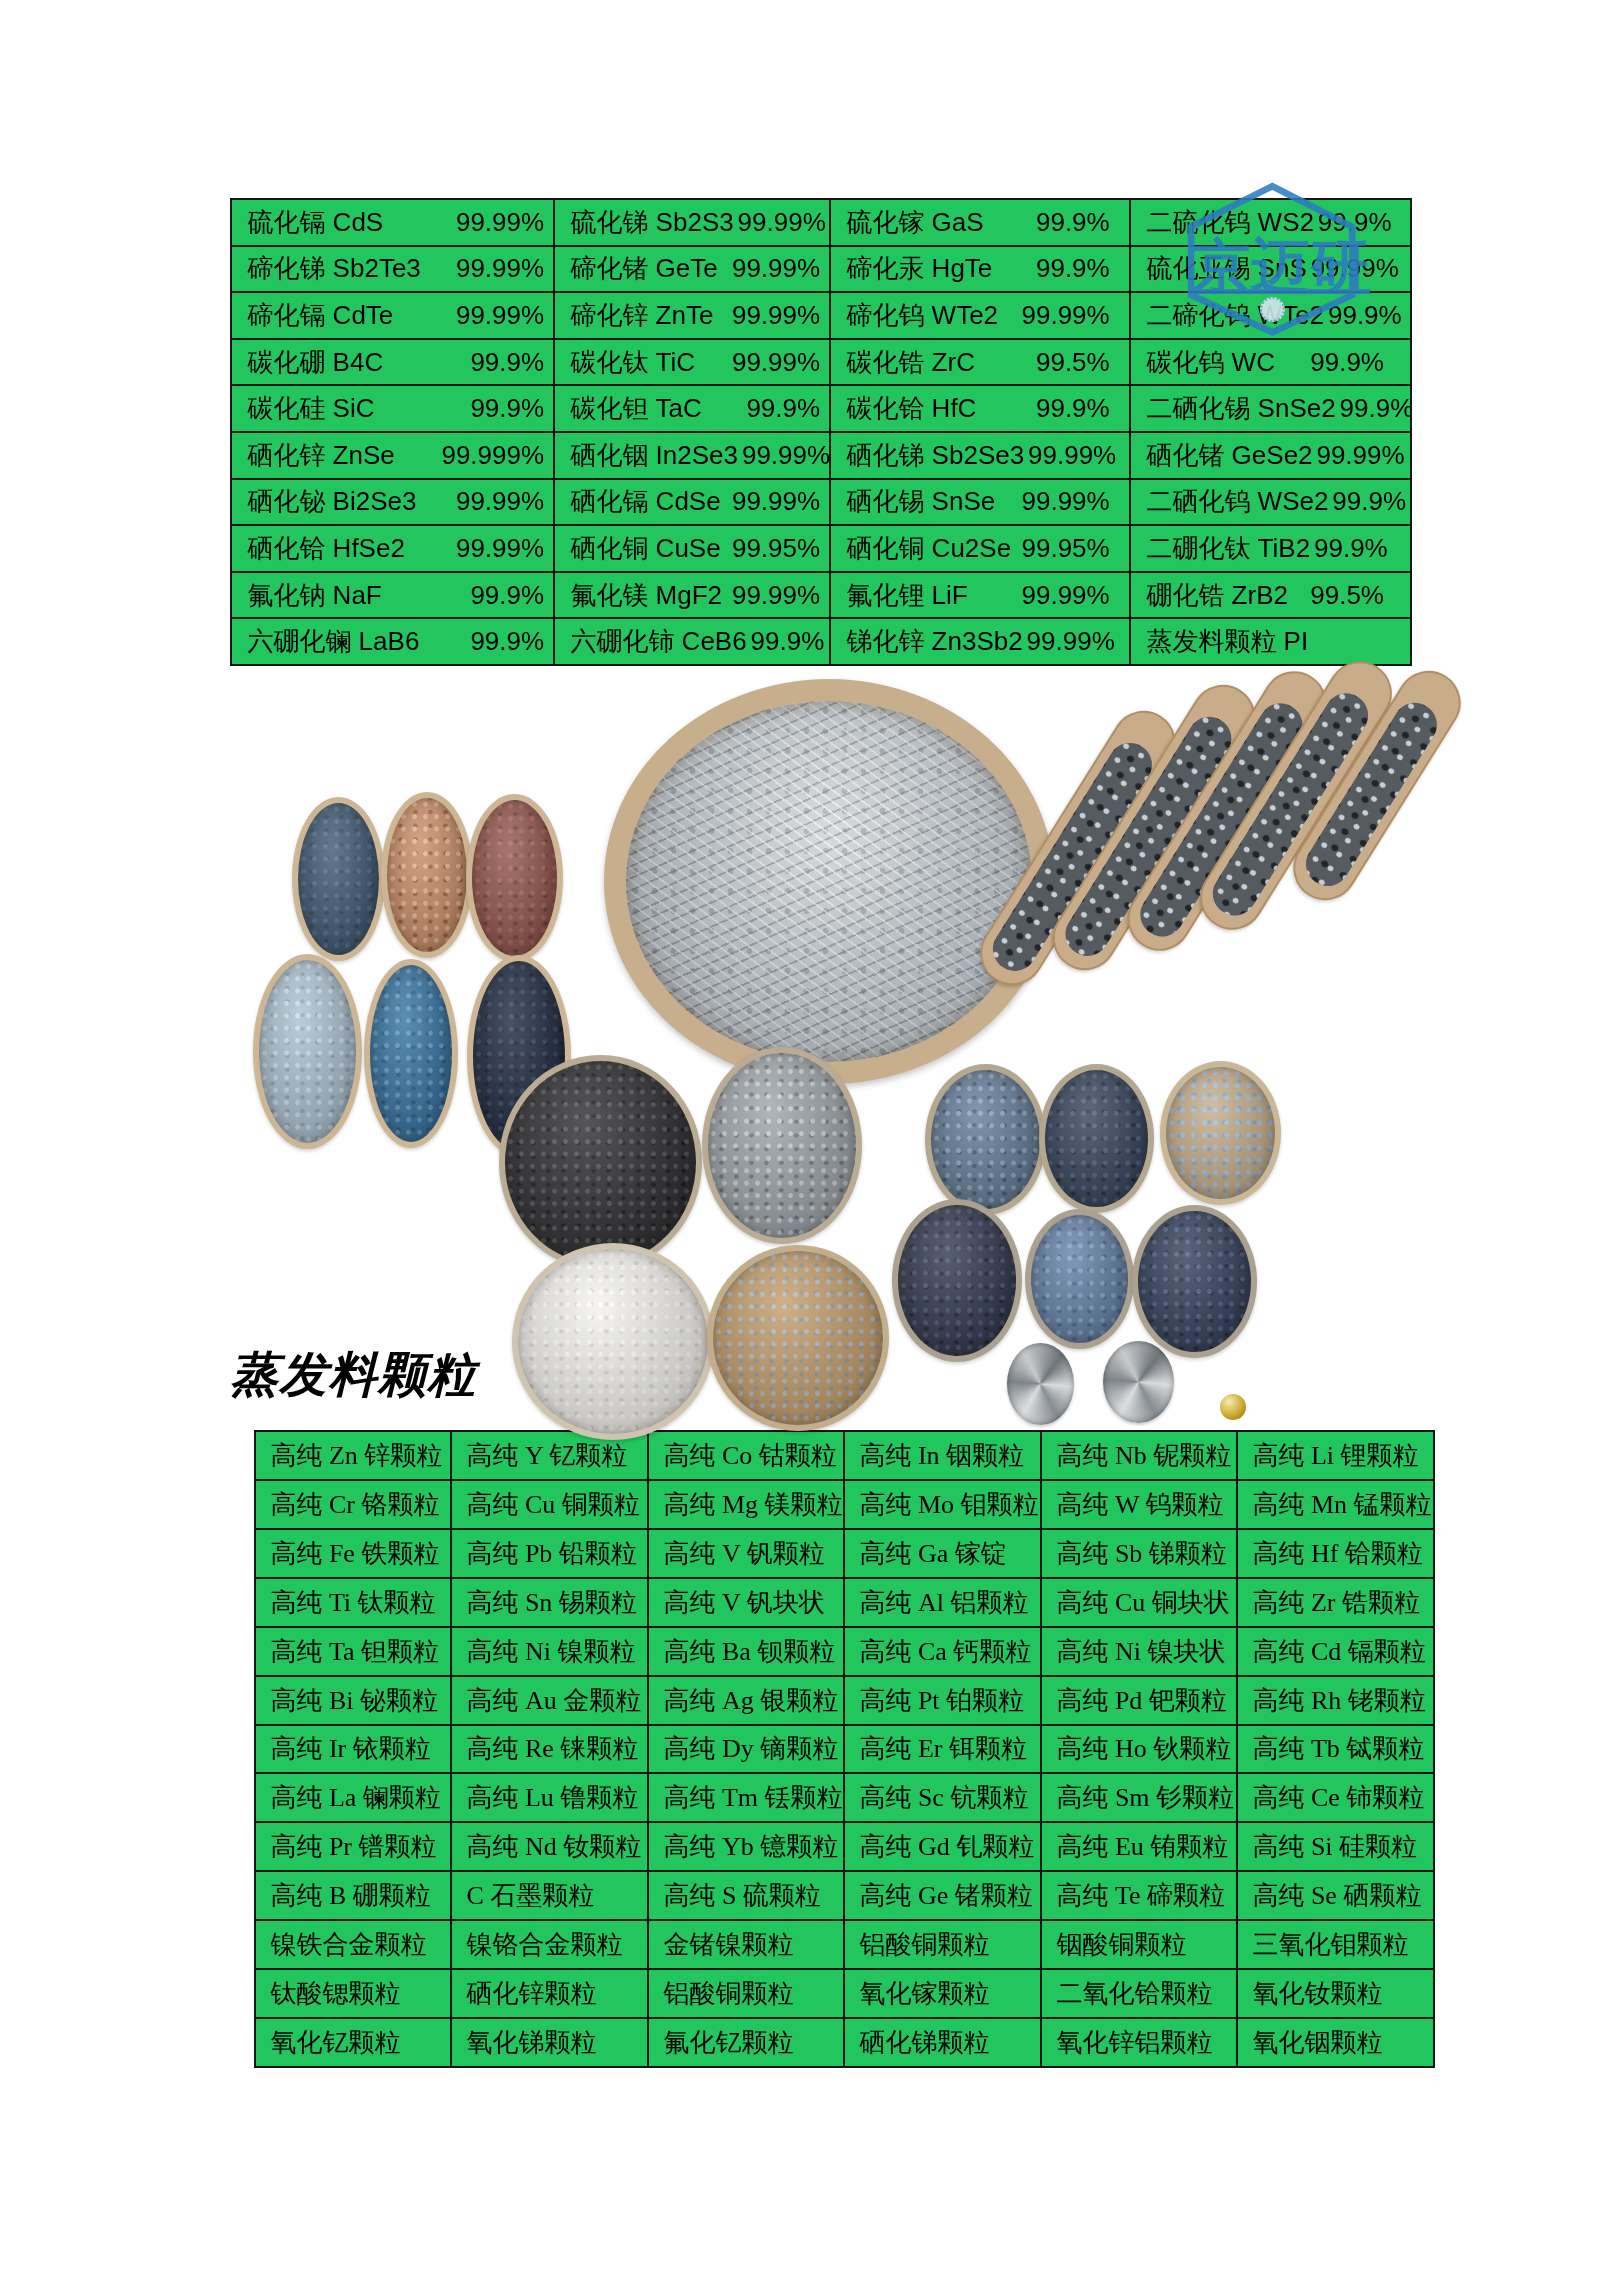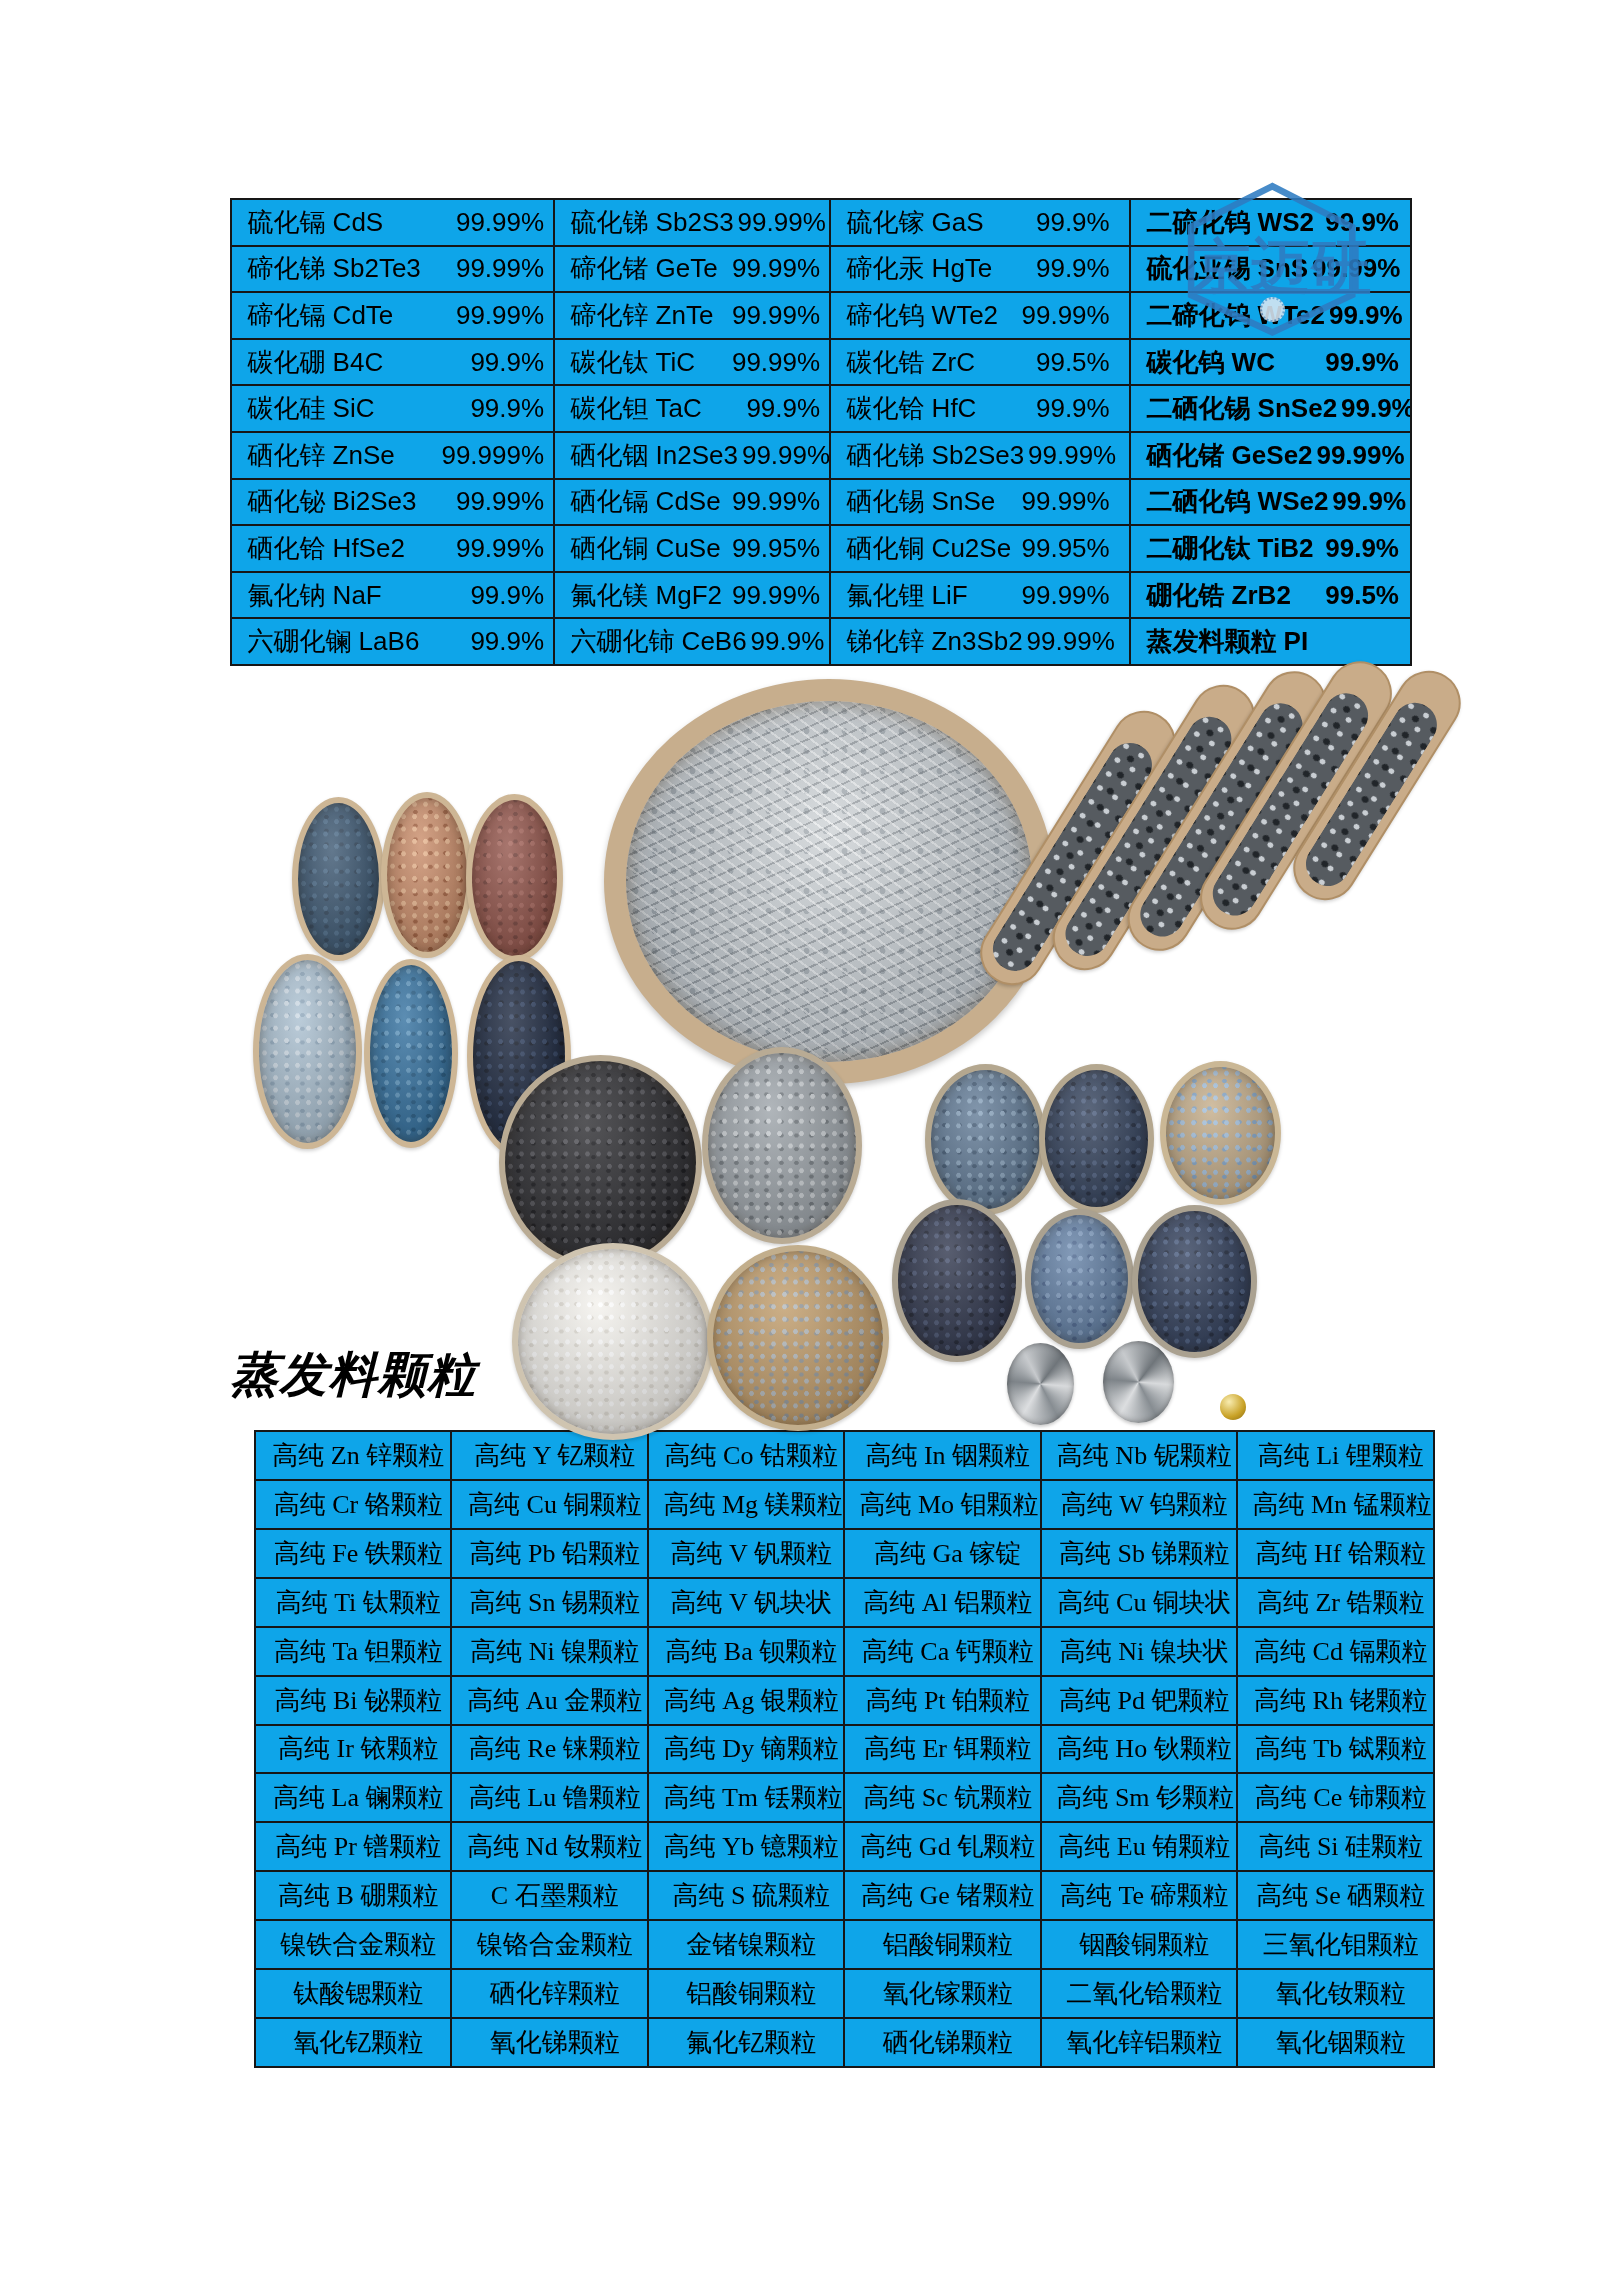--- a/index.html
+++ b/index.html
@@ -1,28 +1,28 @@
 <!DOCTYPE html>
 <html style="font-size:10.5px"><head>
 <meta charset="utf-8">
 <style>
   html,body{margin:0;padding:0;background:#e8e8e8;}
   .page{position:relative;width:1623px;height:2295px;background:#ffffff;overflow:hidden;
         font-family:"Liberation Sans","DejaVu Sans",sans-serif;}
 
   
-  table{border-collapse:collapse;table-layout:fixed;position:absolute;background:#0ea5e9;text-align:center;}
+  table{border-collapse:collapse;table-layout:fixed;position:absolute;background:#22c55e;}
   #topTable{left:230px;top:198px;width:1180px;height:468px;border:2.6px solid #121212;}
   #bottomTable{left:230px;top:1430px;width:1180px;height:638px;border:2.6px solid #121212;margin-left:24px;}
   #topTable td,#bottomTable td{border:2px solid #161616;vertical-align:middle;overflow:hidden;}
   #topTable td{font-size:26px;color:#000;}
   .cellrow{display:flex;justify-content:space-between;align-items:center;gap:3.9px;
            height:100%;padding:0 7.9px 0 14.4px;}
   #topTable td:nth-child(3) .cellrow{padding-right:18.3px;}
-  #topTable td:nth-child(4) .cellrow{padding-right:10px;font-weight:bold;}
+  #topTable td:nth-child(4) .cellrow{padding-right:25px;}
   .cname,.cpurity{white-space:nowrap;}
   #bottomTable td{font-family:"Liberation Serif","DejaVu Serif",serif;
                   font-size:26px;color:#000;padding:0 3.9px 0 14.4px;white-space:nowrap;}
 
   
   .section-title{position:absolute;left:230px;top:1343px;margin:0;font-size:48px;font-weight:bold;
                  color:#000;letter-spacing:1.3px;font-family:"Liberation Sans","DejaVu Sans",sans-serif;font-style:italic;}
 
   
   .watermark{position:absolute;left:1178px;top:175px;width:190px;height:168px;z-index:6;opacity:.88;}

